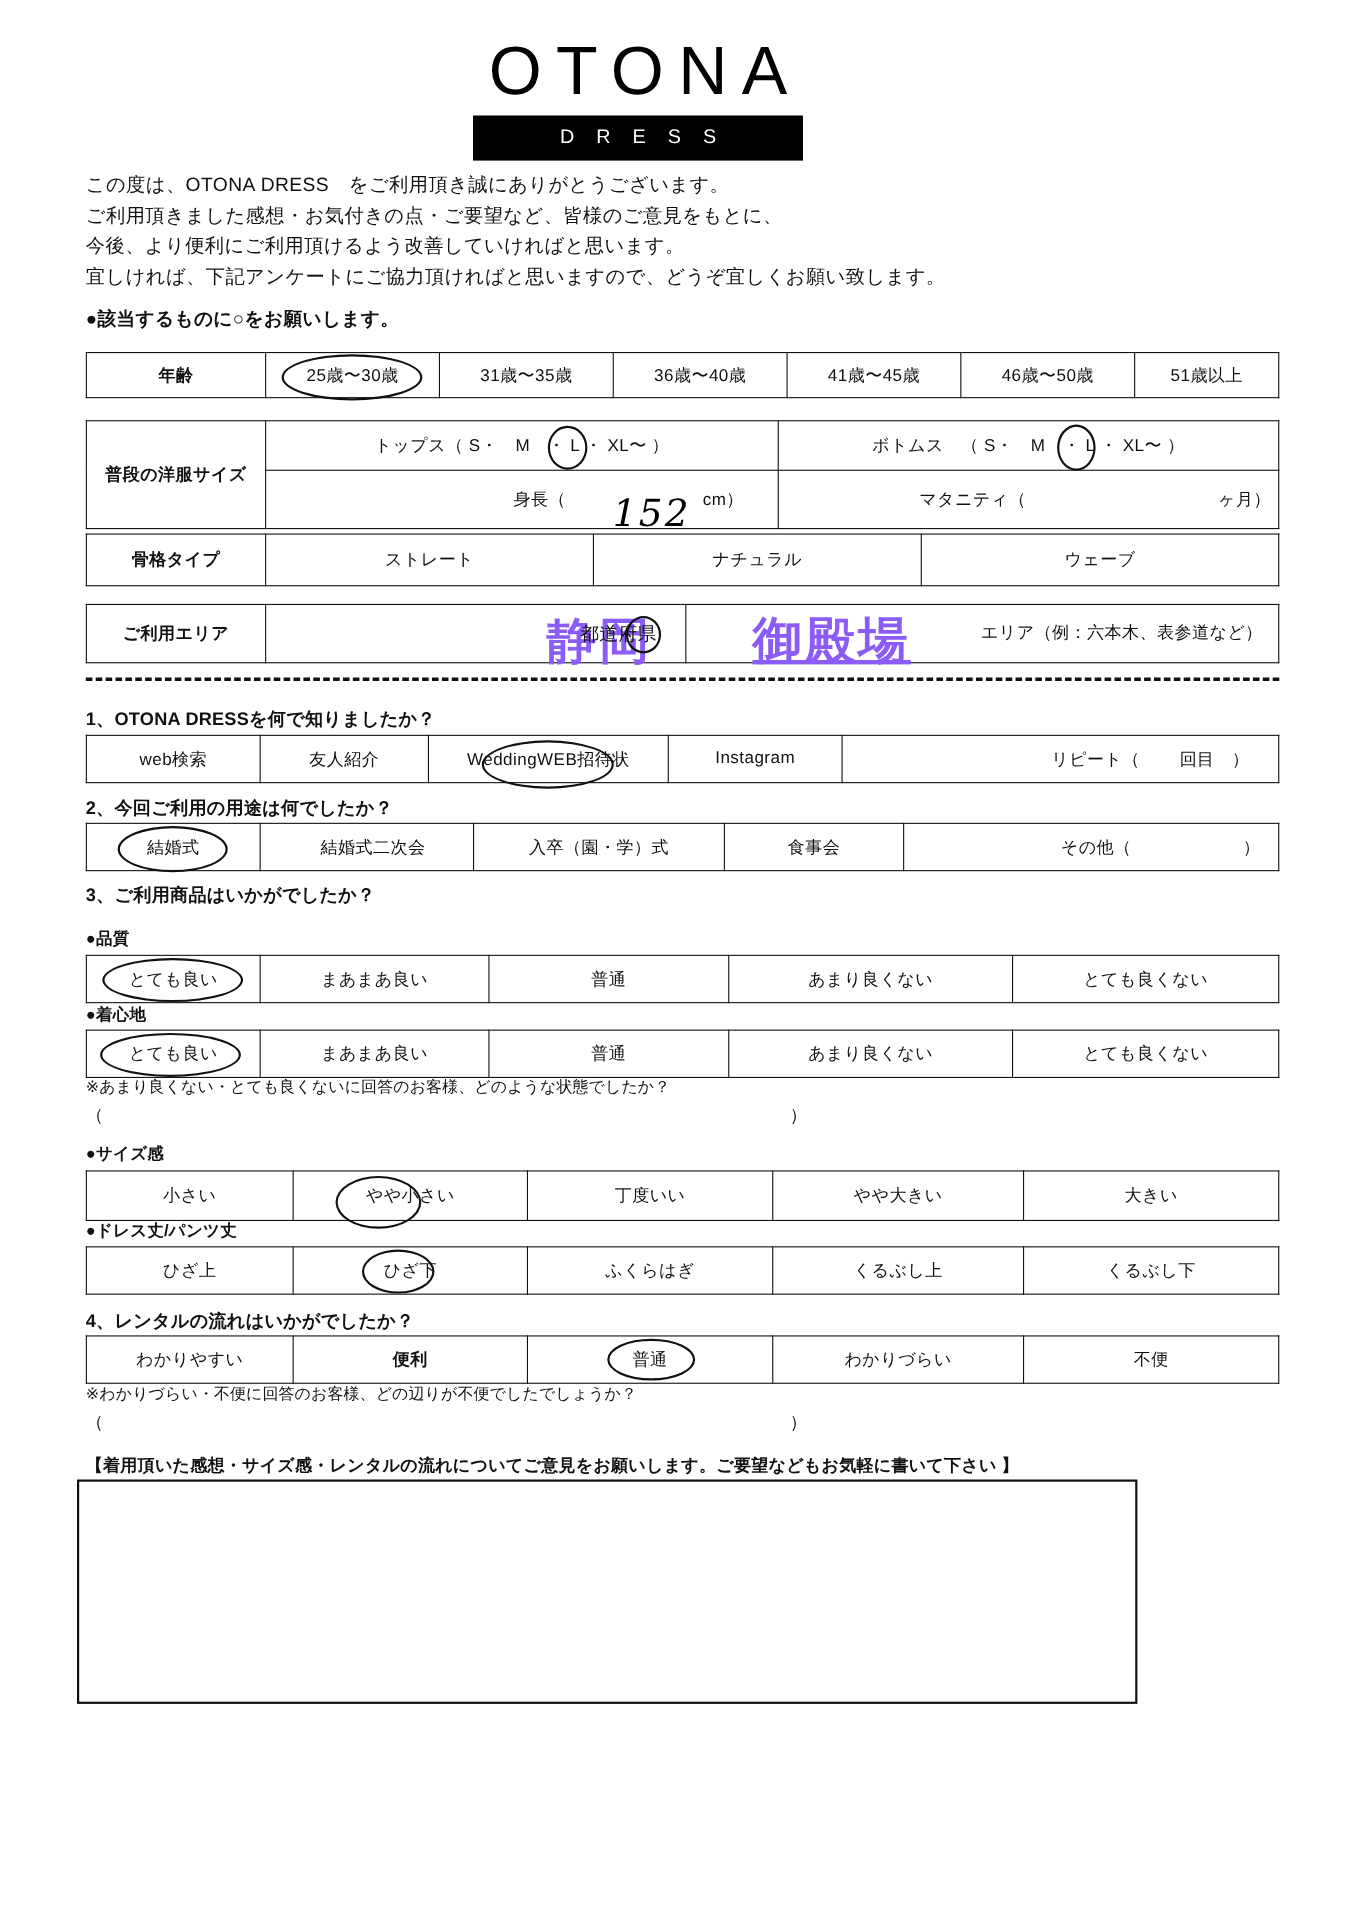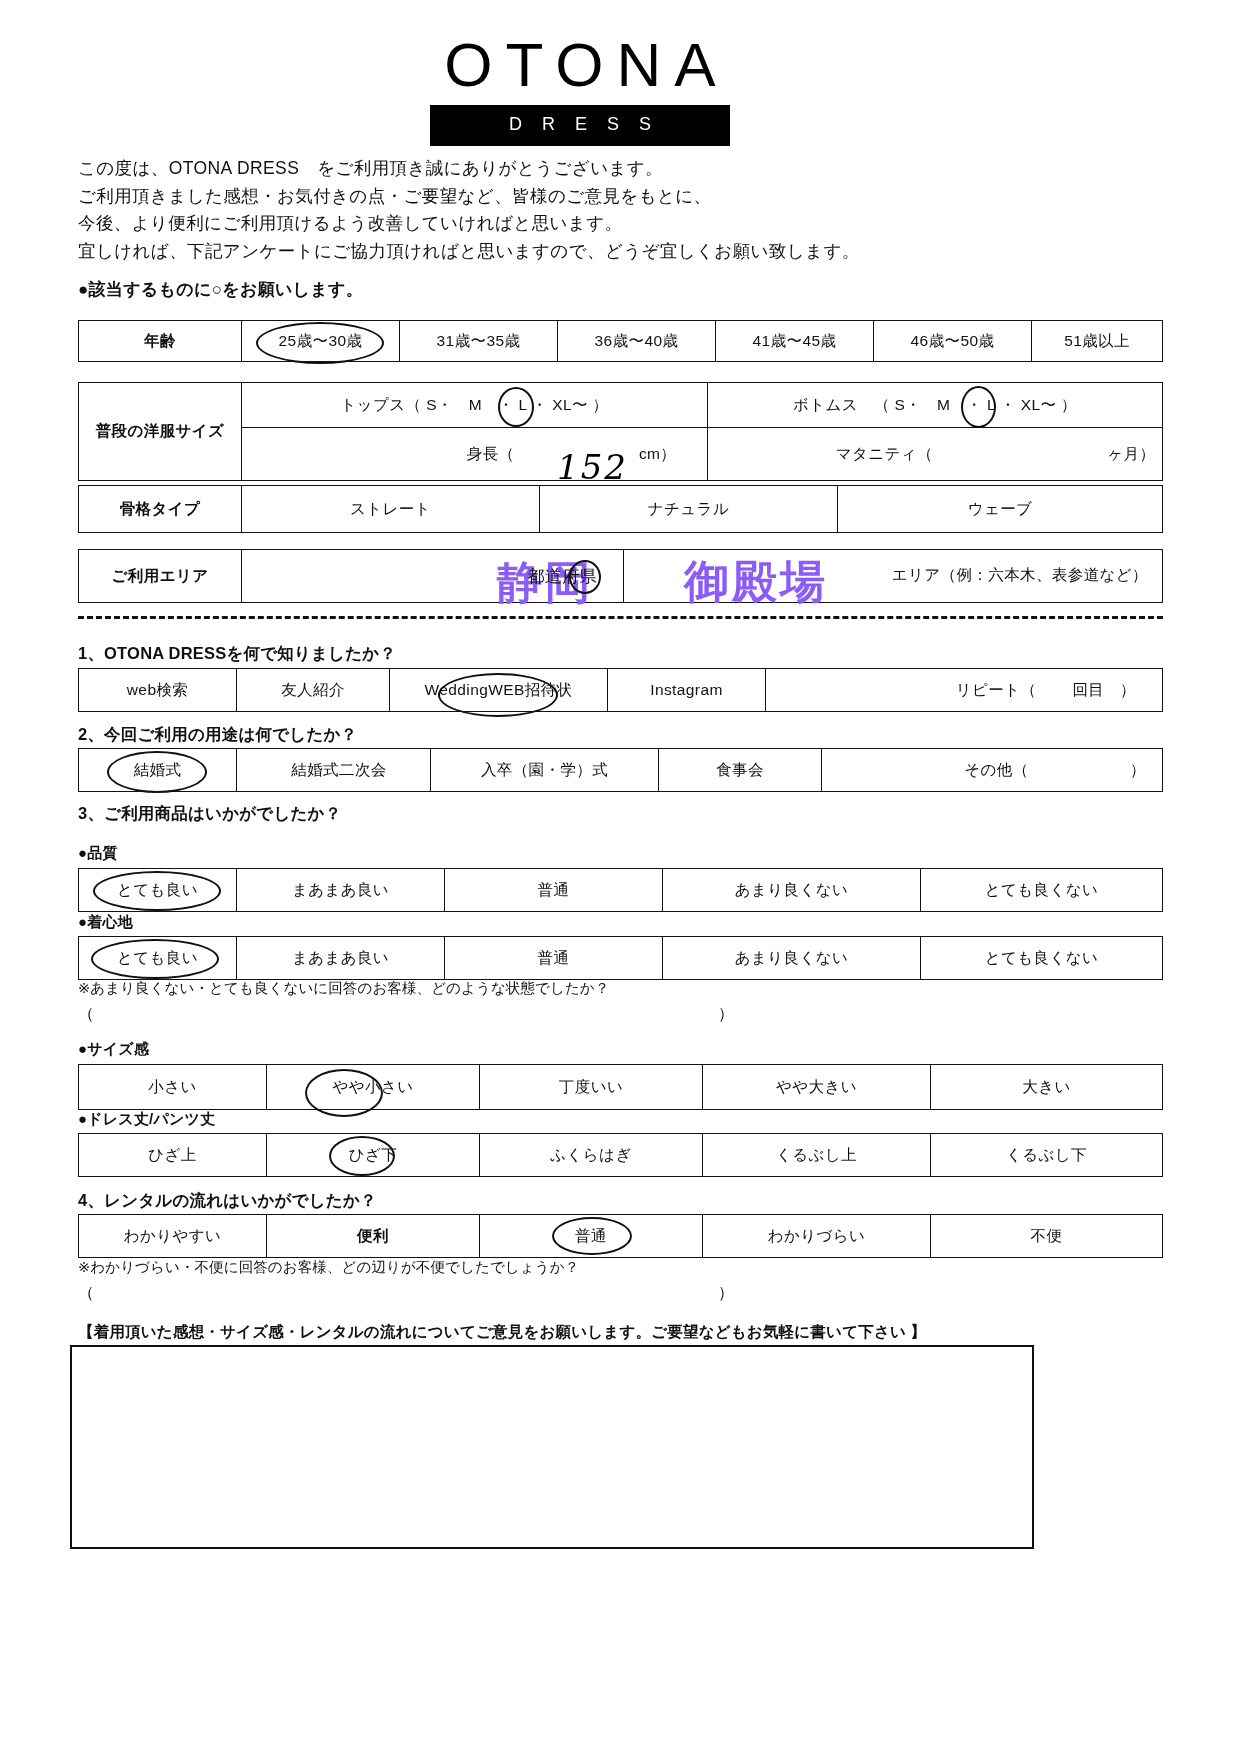--- a/index.html
+++ b/index.html
@@ -216,21 +216,21 @@
   <table class="grid abs" style="left:78px; top:549px; width:1085px;">
     <tbody>
         <tr>
       <td class="lbl" style="width:160px; height:50px;">ご利用エリア</td>
       <td class="left" style="width:370px;">
         <span class="hand-jp" style="left:255px; top:3px;">静岡</span>
         <span style="position:absolute; right:26px; top:15px; font-size:17px;">都道府県</span>
         <span class="circle-mark" style="right:22px; top:10px; width:28px; height:30px;"></span>
       </td>
       <td class="left">
-        <span class="hand-jp" style="left:60px; top:2px;">御殿場</span>
+        <span class="hand-jp" style="left:60px; top:2px;text-decoration:underline;">御殿場</span>
         <span style="position:absolute; right:14px; top:15px; font-size:15.5px;">エリア（例：六本木、表参道など）</span>
       </td>
     </tr>
   </tbody>
     </table>
 
   <div class="dashed-div" style="top:616px;"></div>
 
   <div class="abs q-head" style="left:78px; top:643px;">1、OTONA DRESSを何で知りましたか？</div>
   <table class="grid abs" style="left:78px; top:668px; width:1085px;">

